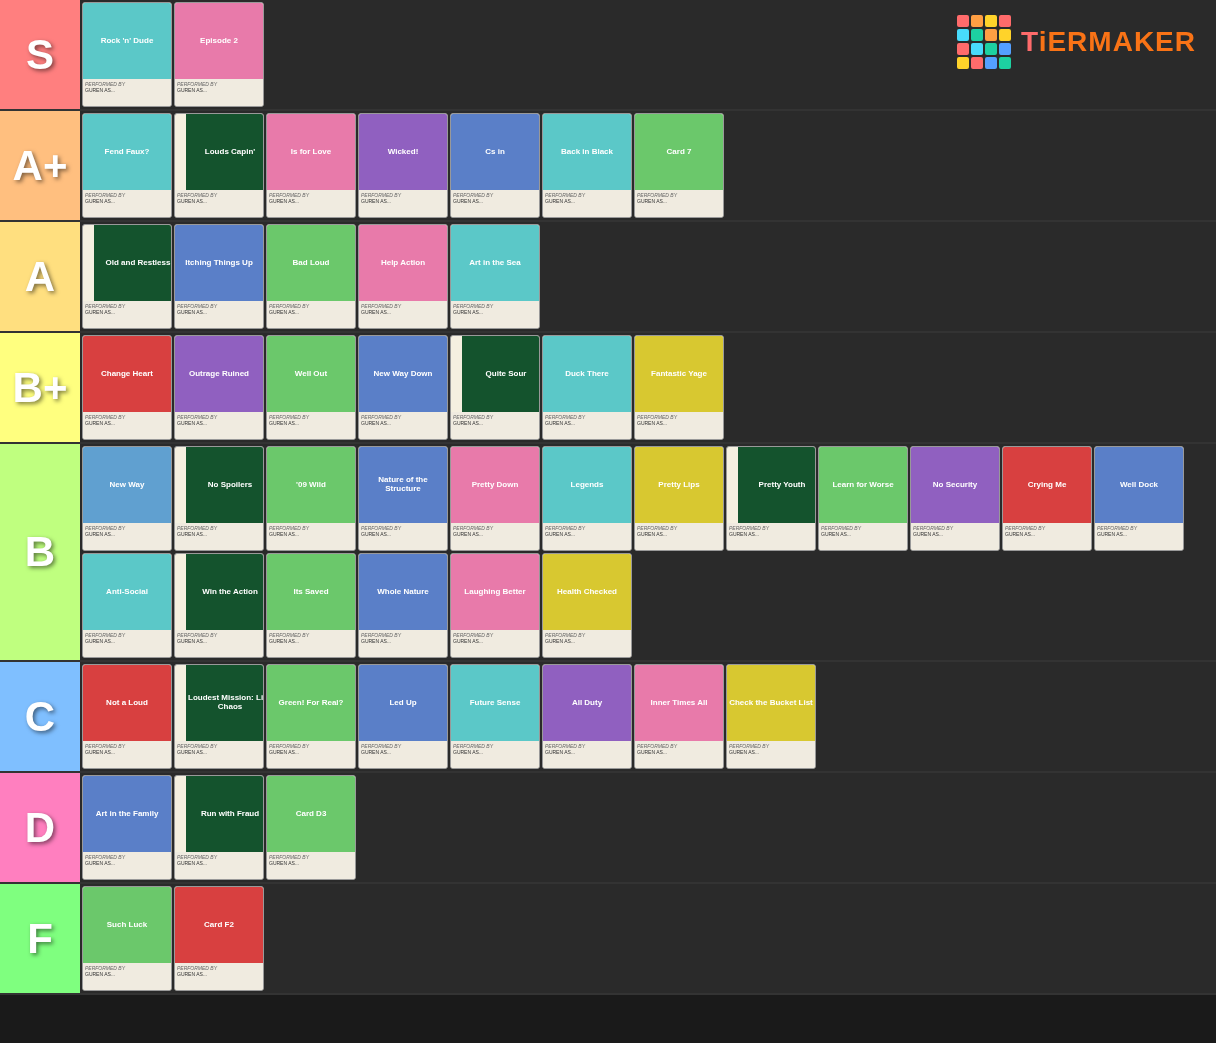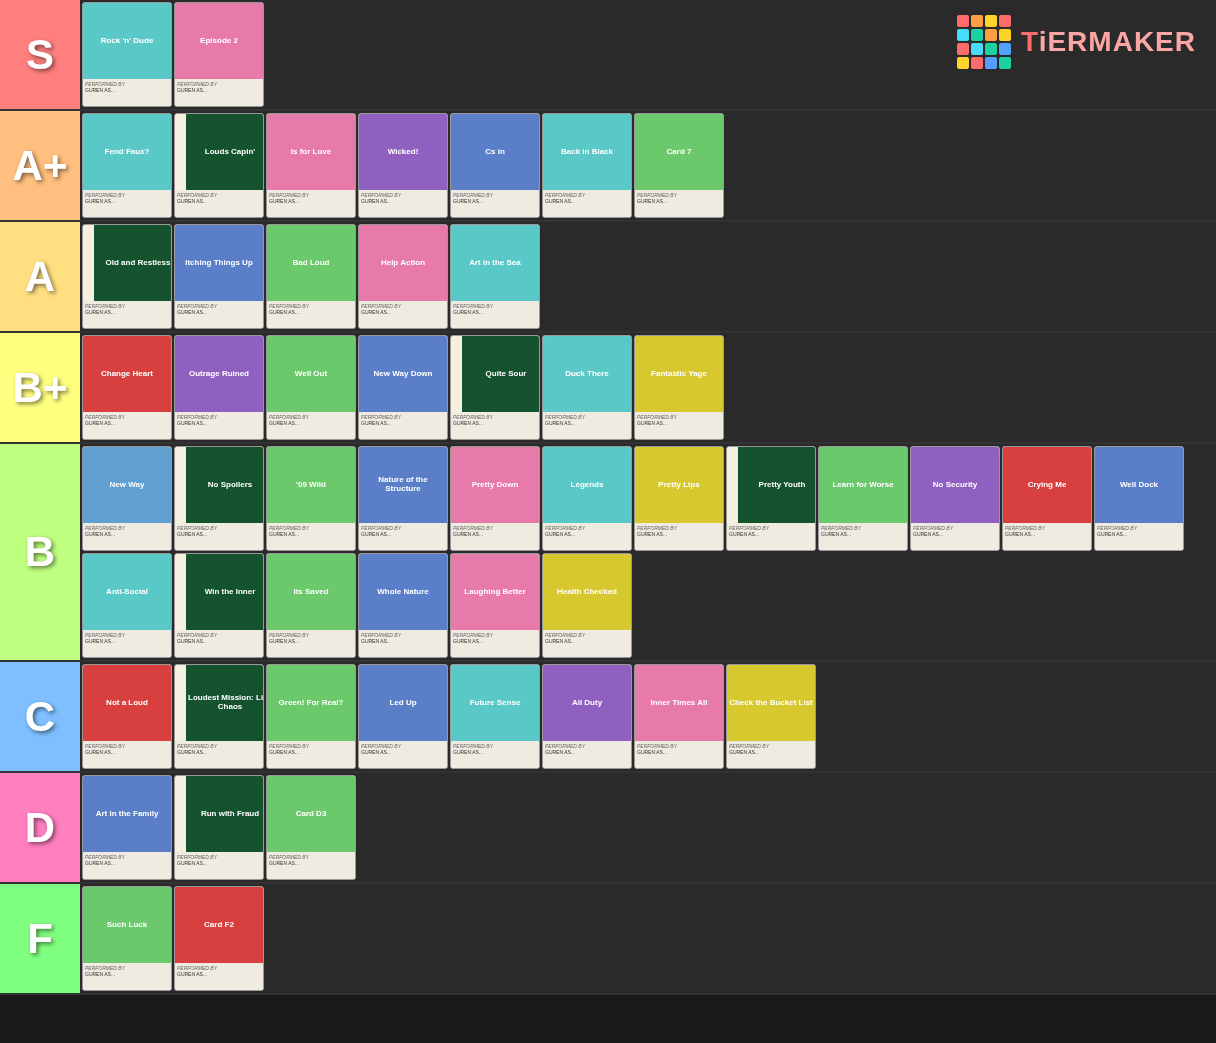--- a/index.html
+++ b/index.html
@@ -150,21 +150,21 @@
         <div class="pixel" style="background: rgb(255, 211, 42);"></div>
         <div class="pixel" style="background: rgb(255, 107, 107);"></div>
         <div class="pixel" style="background: rgb(72, 219, 251);"></div>
         <div class="pixel" style="background: rgb(29, 209, 161);"></div>
         <div class="pixel" style="background: rgb(84, 160, 255);"></div>
         <div class="pixel" style="background: rgb(255, 211, 42);"></div>
         <div class="pixel" style="background: rgb(255, 107, 107);"></div>
         <div class="pixel" style="background: rgb(84, 160, 255);"></div>
         <div class="pixel" style="background: rgb(29, 209, 161);"></div>
       </div>
-    <div class="logo-text"><span style="color: rgb(255, 107, 107);">T</span><span style="color: #fca5a5;">iERMAKER</span></div>
+    <div class="logo-text"><span style="color: rgb(255, 107, 107);">T</span><span style="color: #f97316;">iERMAKER</span></div>
   </div>
 
   <div id="tier-container">
   <div class="tier-row">
         <div class="tier-label" style="background: rgb(255, 127, 127);">S</div>
         <div class="tier-content">
           <div class="card">
             <div class="card-image">
               <div class="card-thumb bg-teal">Rock 'n' Dude</div>
             </div>
@@ -485,21 +485,21 @@
             <div class="card-image">
               <div class="card-thumb bg-teal">Anti-Social</div>
             </div>
             <div class="card-info">
               <div class="card-label">PERFORMED BY</div>
               <div style="font-size: 5px; color: rgb(51, 51, 51);">GUREN AS...</div>
             </div>
           </div>
           <div class="card">
             <div class="card-image">
-              <div class="card-thumb bg-orange">Win the Inner</div>
+              <div class="card-thumb bg-orange">Win the Action</div>
             </div>
             <div class="card-info">
               <div class="card-label">PERFORMED BY</div>
               <div style="font-size: 5px; color: rgb(51, 51, 51);">GUREN AS...</div>
             </div>
           </div>
           <div class="card">
             <div class="card-image">
               <div class="card-thumb bg-green">Its Saved</div>
             </div>

